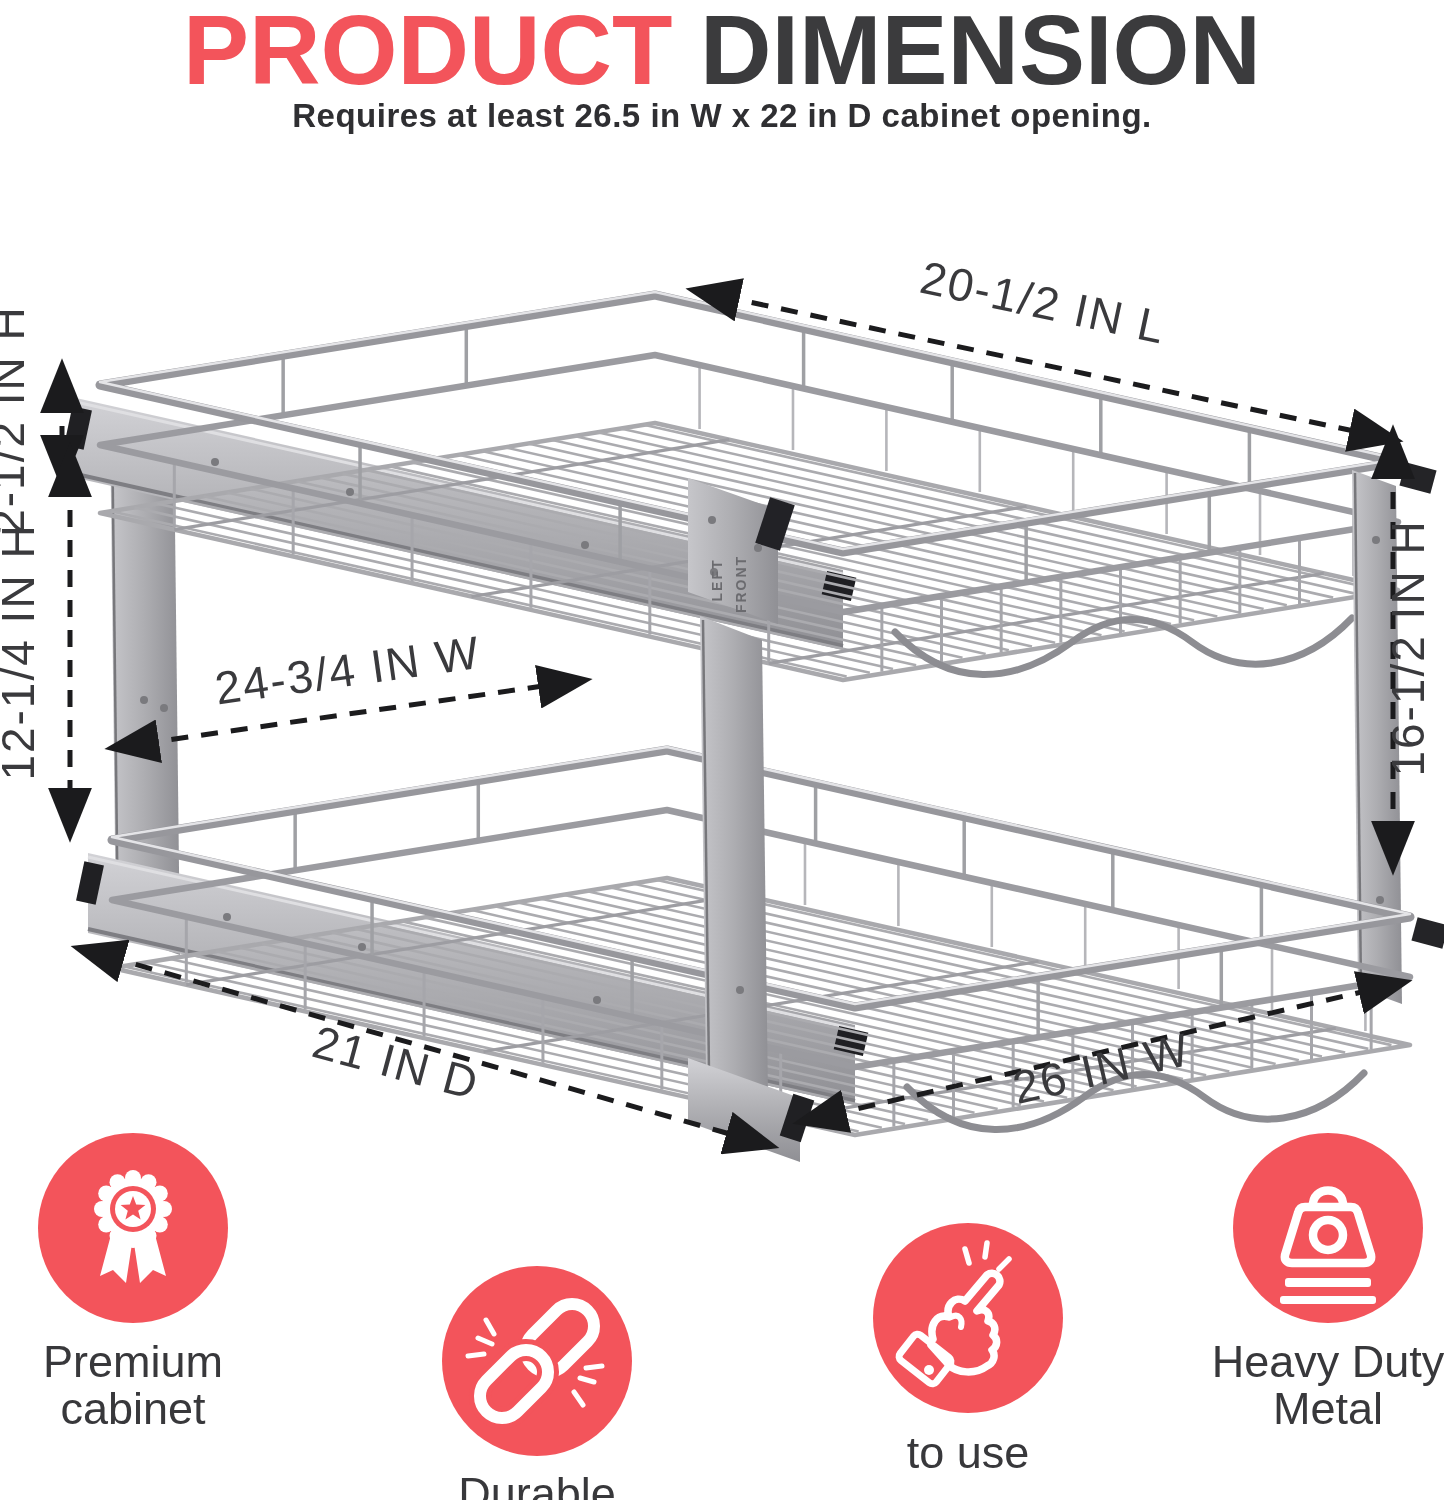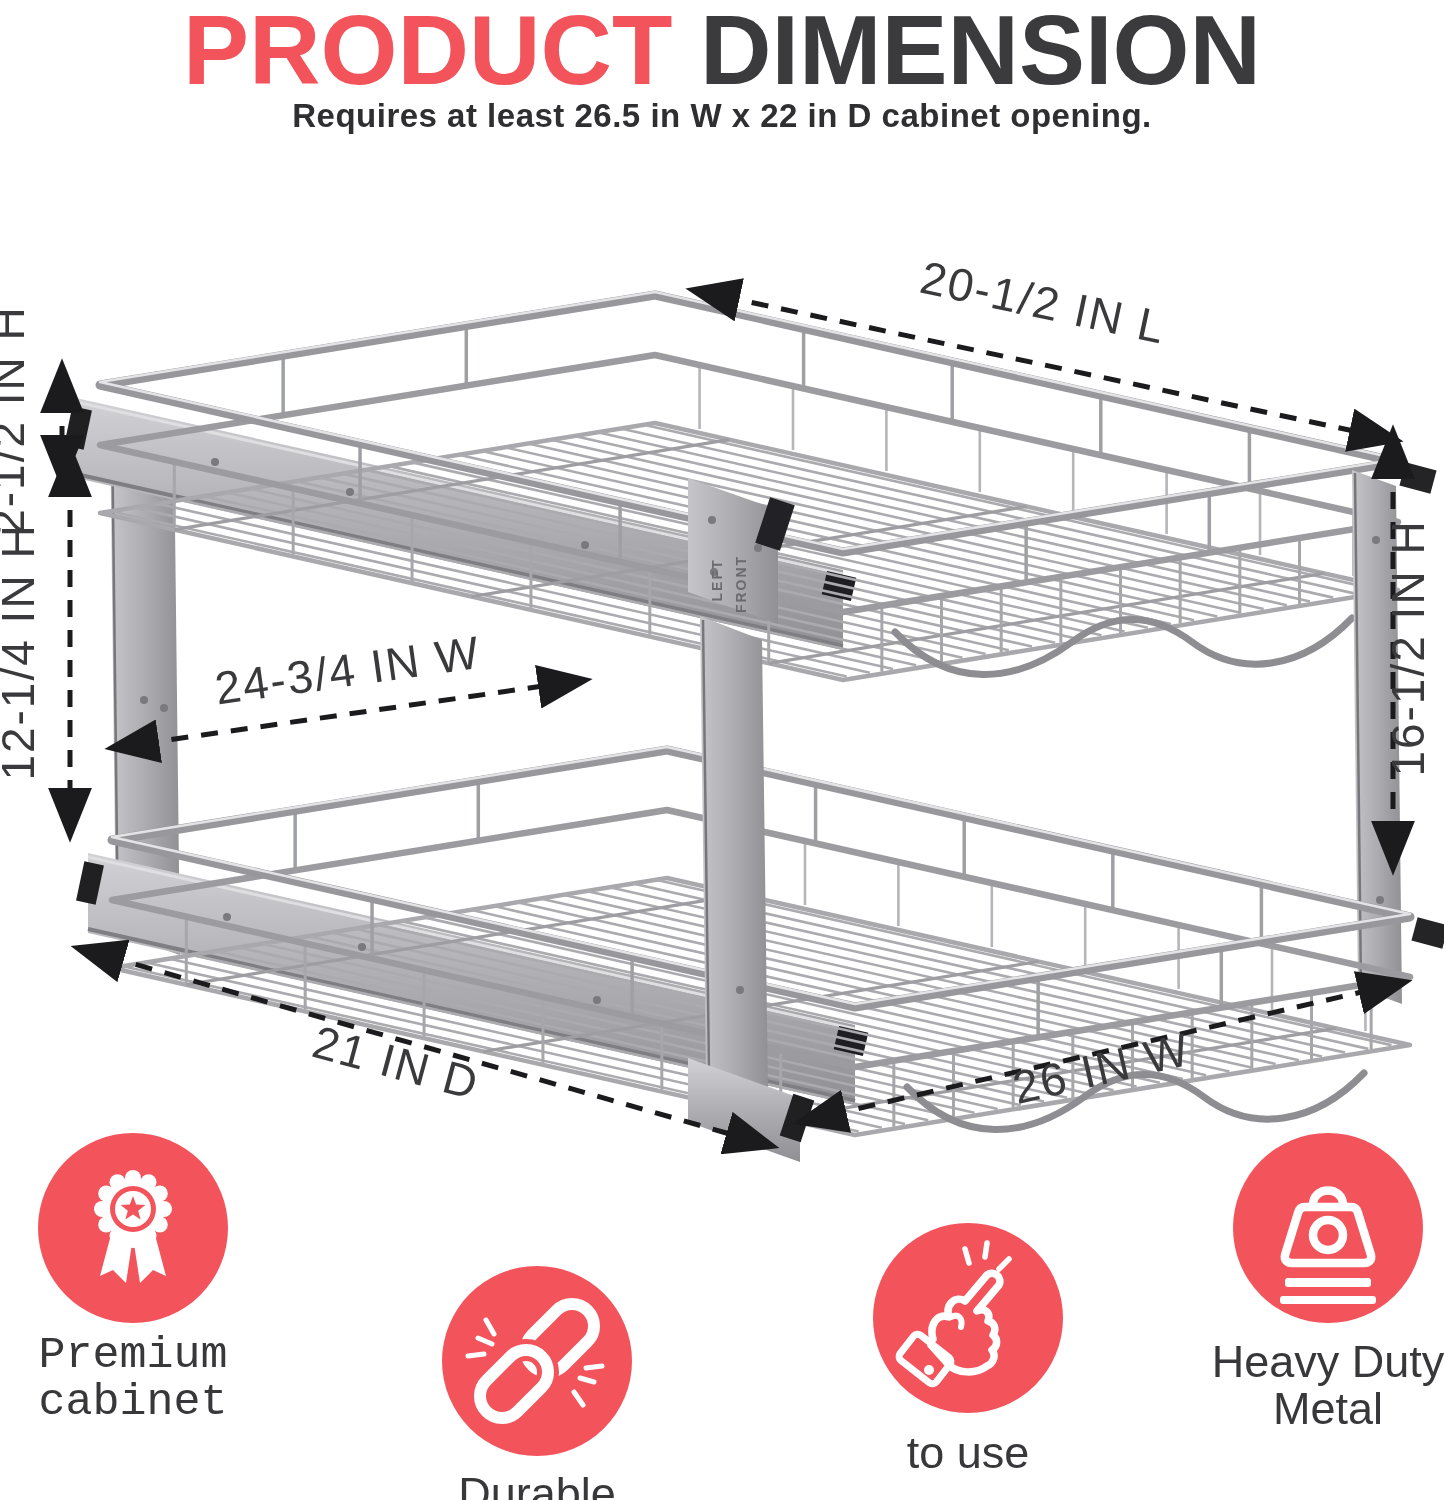--- a/index.html
+++ b/index.html
@@ -22,21 +22,21 @@
   .dim{font-family:"Liberation Sans",sans-serif;font-size:46px;font-weight:500;
        fill:#3a3a3d;letter-spacing:2px;text-anchor:middle;}
   .stamp{font-family:"Liberation Sans",sans-serif;font-size:14px;font-weight:700;
          fill:#6b6b6f;letter-spacing:2px;text-anchor:middle;}
   .screw{fill:#7a7a7e;}
   .postedge{stroke:#77777b;stroke-width:2.5;}
   
   .feature{position:absolute;width:260px;text-align:center;}
   .feature svg{display:block;margin:0 auto;}
   .flabel{font-size:45px;font-weight:500;color:#38383b;line-height:47px;}
-  .f1{left:3px;top:1133px;}   .f1 .flabel{margin-top:9px;font-family:Liberation Mono, monospace;}
+  .f1{left:3px;top:1133px;}   .f1 .flabel{margin-top:15px;}
   .f2{left:407px;top:1266px;} .f2 .flabel{margin-top:14px;}
   .f3{left:838px;top:1223px;} .f3 .flabel{margin-top:16px;}
   .f4{left:1198px;top:1133px;}.f4 .flabel{margin-top:15px;}
   .iconline{stroke:#fff;fill:none;stroke-linecap:round;stroke-linejoin:round;}
 </style>
 </head>
 <body>
 
 <div class="stage">
 

